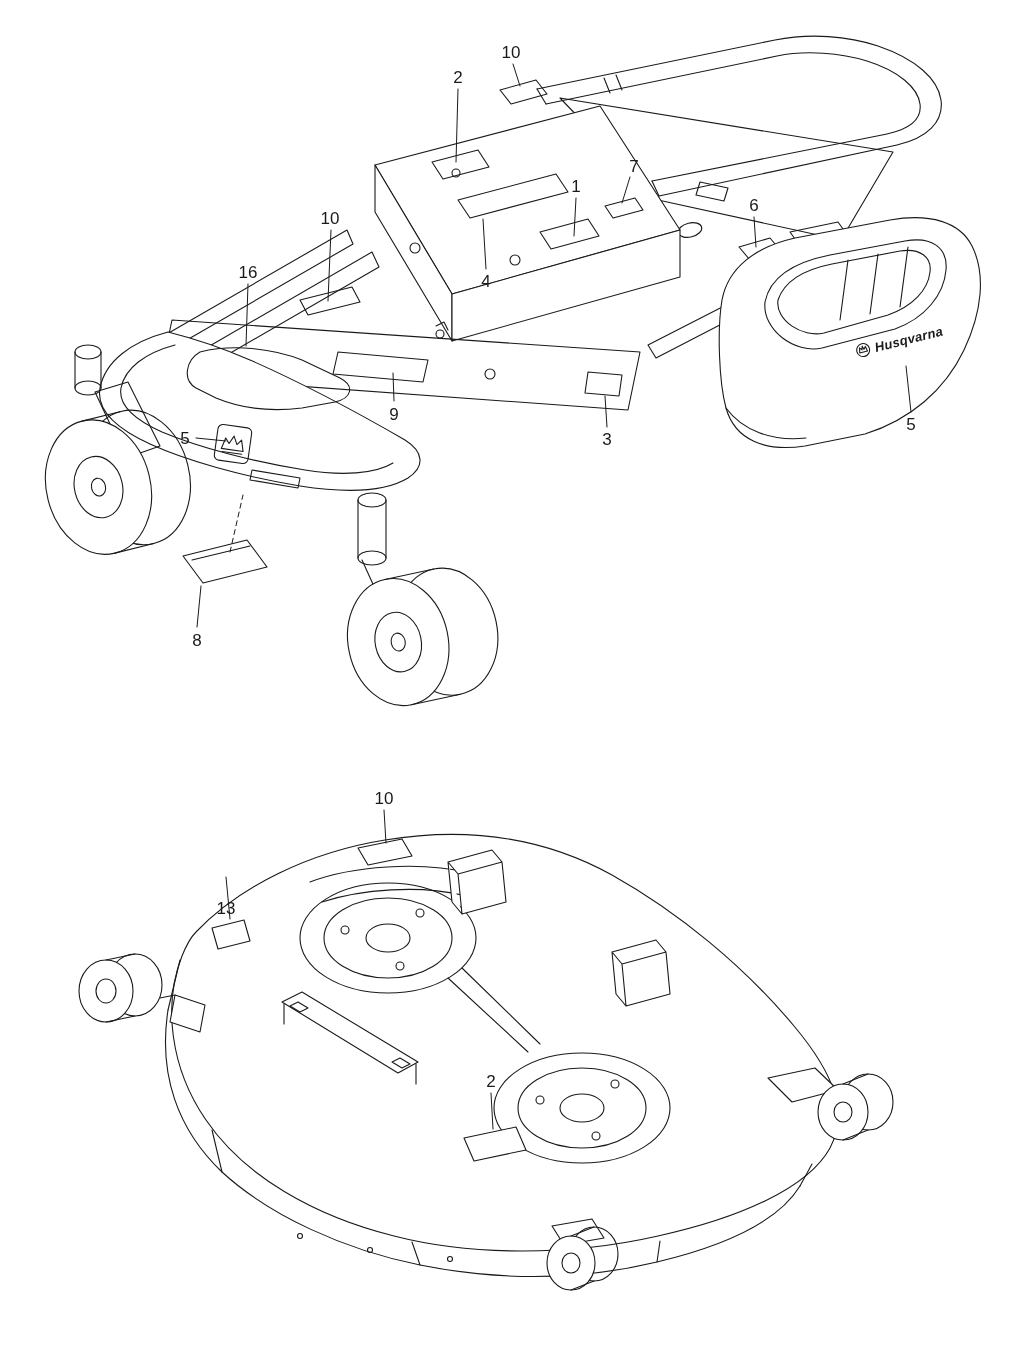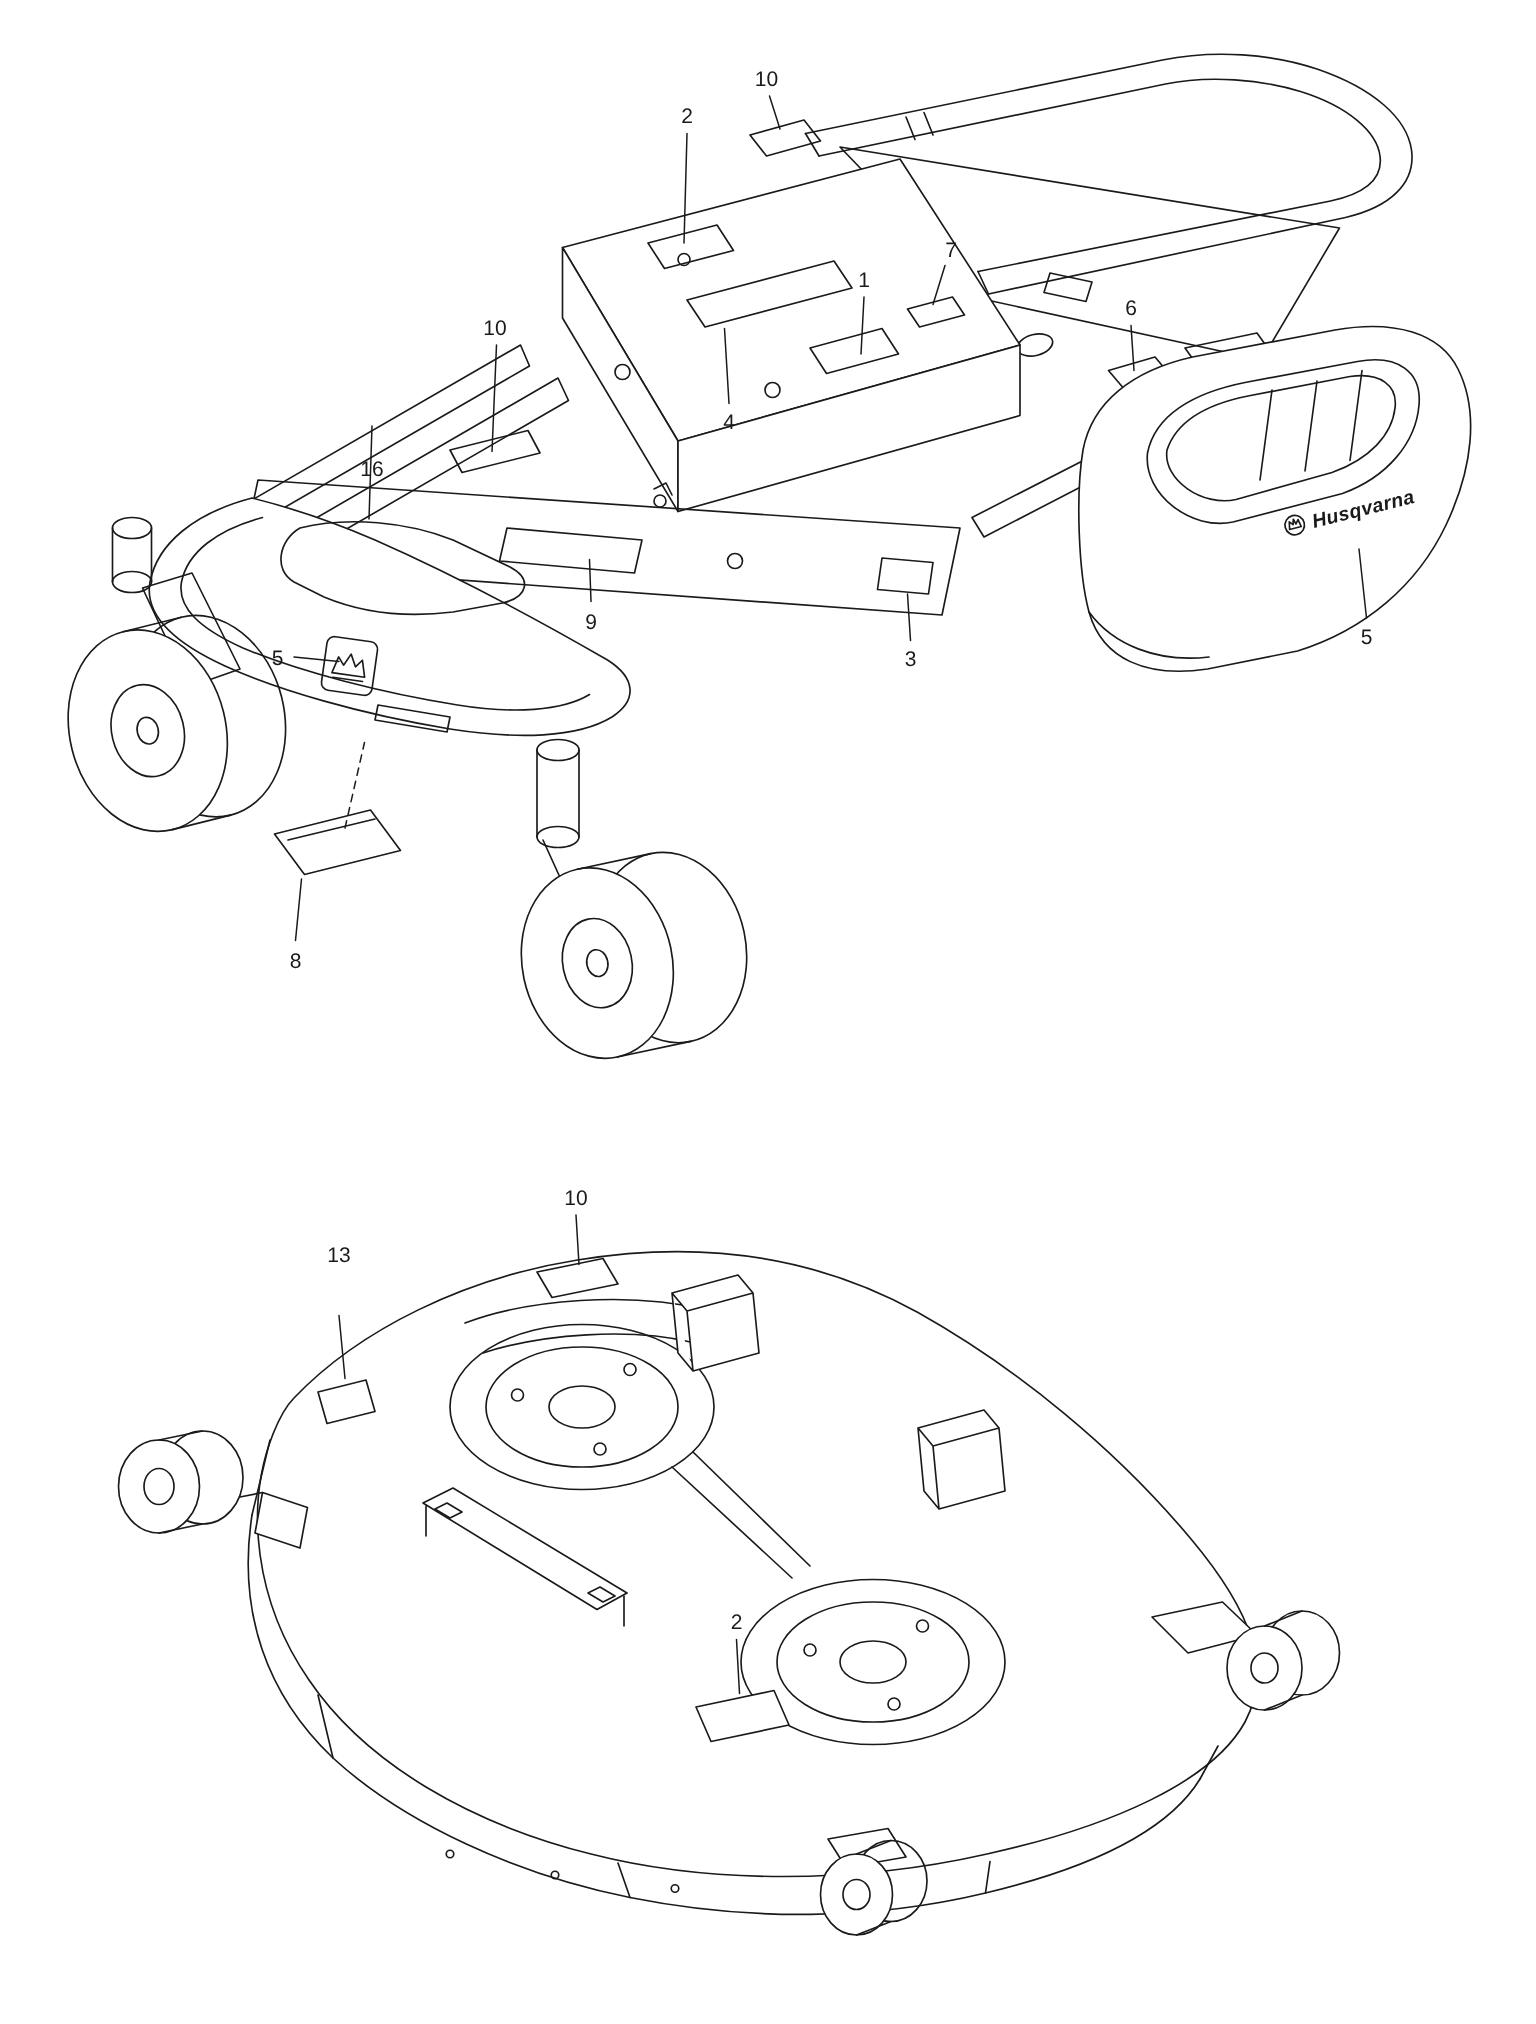--- a/index.html
+++ b/index.html
@@ -27,21 +27,21 @@
     font-family: "Liberation Sans", sans-serif;
     font-size: 13px;
     font-weight: bold;
     font-style: italic;
     letter-spacing: 0.3px;
   }
   #leader-lines line { stroke: #1a1a1a; stroke-width: 1; }
   .callout {
     position: absolute;
     transform: translate(-50%, -50%);
-    font-size: 14px;
+    font-size: 17px;
     line-height: 1;
     color: #1a1a1a;
     user-select: none;
   }
 </style>
 </head>
 <body>
 
 <div class="canvas">
 
@@ -257,18 +257,18 @@
       <div class="callout" style="left: 607px; top: 439px;">3</div>
       <div class="callout" style="left: 486px; top: 281px;">4</div>
       <div class="callout" style="left: 185px; top: 438px;">5</div>
       <div class="callout" style="left: 754px; top: 205px;">6</div>
       <div class="callout" style="left: 634px; top: 166px;">7</div>
       <div class="callout" style="left: 197px; top: 640px;">8</div>
       <div class="callout" style="left: 394px; top: 414px;">9</div>
       <div class="callout" style="left: 511px; top: 52px;">10</div>
       <div class="callout" style="left: 330px; top: 218px;">10</div>
       <div class="callout" style="left: 384px; top: 798px;">10</div>
-      <div class="callout" style="left: 226px; top: 836px;">13</div>
+      <div class="callout" style="left: 226px; top: 908px;">13</div>
       <div class="callout" style="left: 491px; top: 1081px;">2</div>
       <div class="callout" style="left: 911px; top: 424px;">5</div>
-      <div class="callout" style="left: 248px; top: 272px; margin-top: 40px;">16</div>
+      <div class="callout" style="left: 248px; top: 272px;">16</div>
     </div>
 </div>
 
 </body></html>

